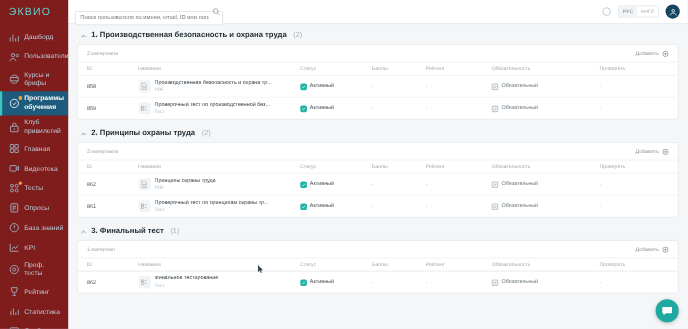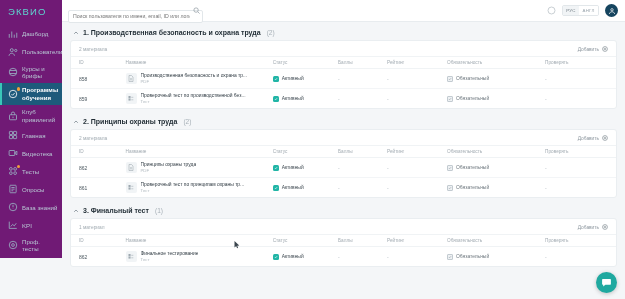--- a/index.html
+++ b/index.html
@@ -6,22 +6,22 @@
   html, body {
     width: 625px; height: 299px;
     overflow: hidden;
     font-family: "Liberation Sans", sans-serif;
     background: #f4f6f8;
   }
   .app { display: flex; width: 625px; height: 299px; }
 
   
   .sidebar {
-    width: 62px; min-width: 62px; height: 258px;
-    background: #701a75;
+    width: 62px; min-width: 62px; height: 299px;
+    background: #7f1d1d;
     position: relative;
     overflow: hidden;
   }
   .logo {
     height: 22px; display: flex; align-items: center;
     padding-left: 8px;
     color: #5fd4cf; font-size: 9.5px; letter-spacing: 1.1px; font-weight: 400;
   }
   .nav { padding-top: 3px; }
   .nav-item {

